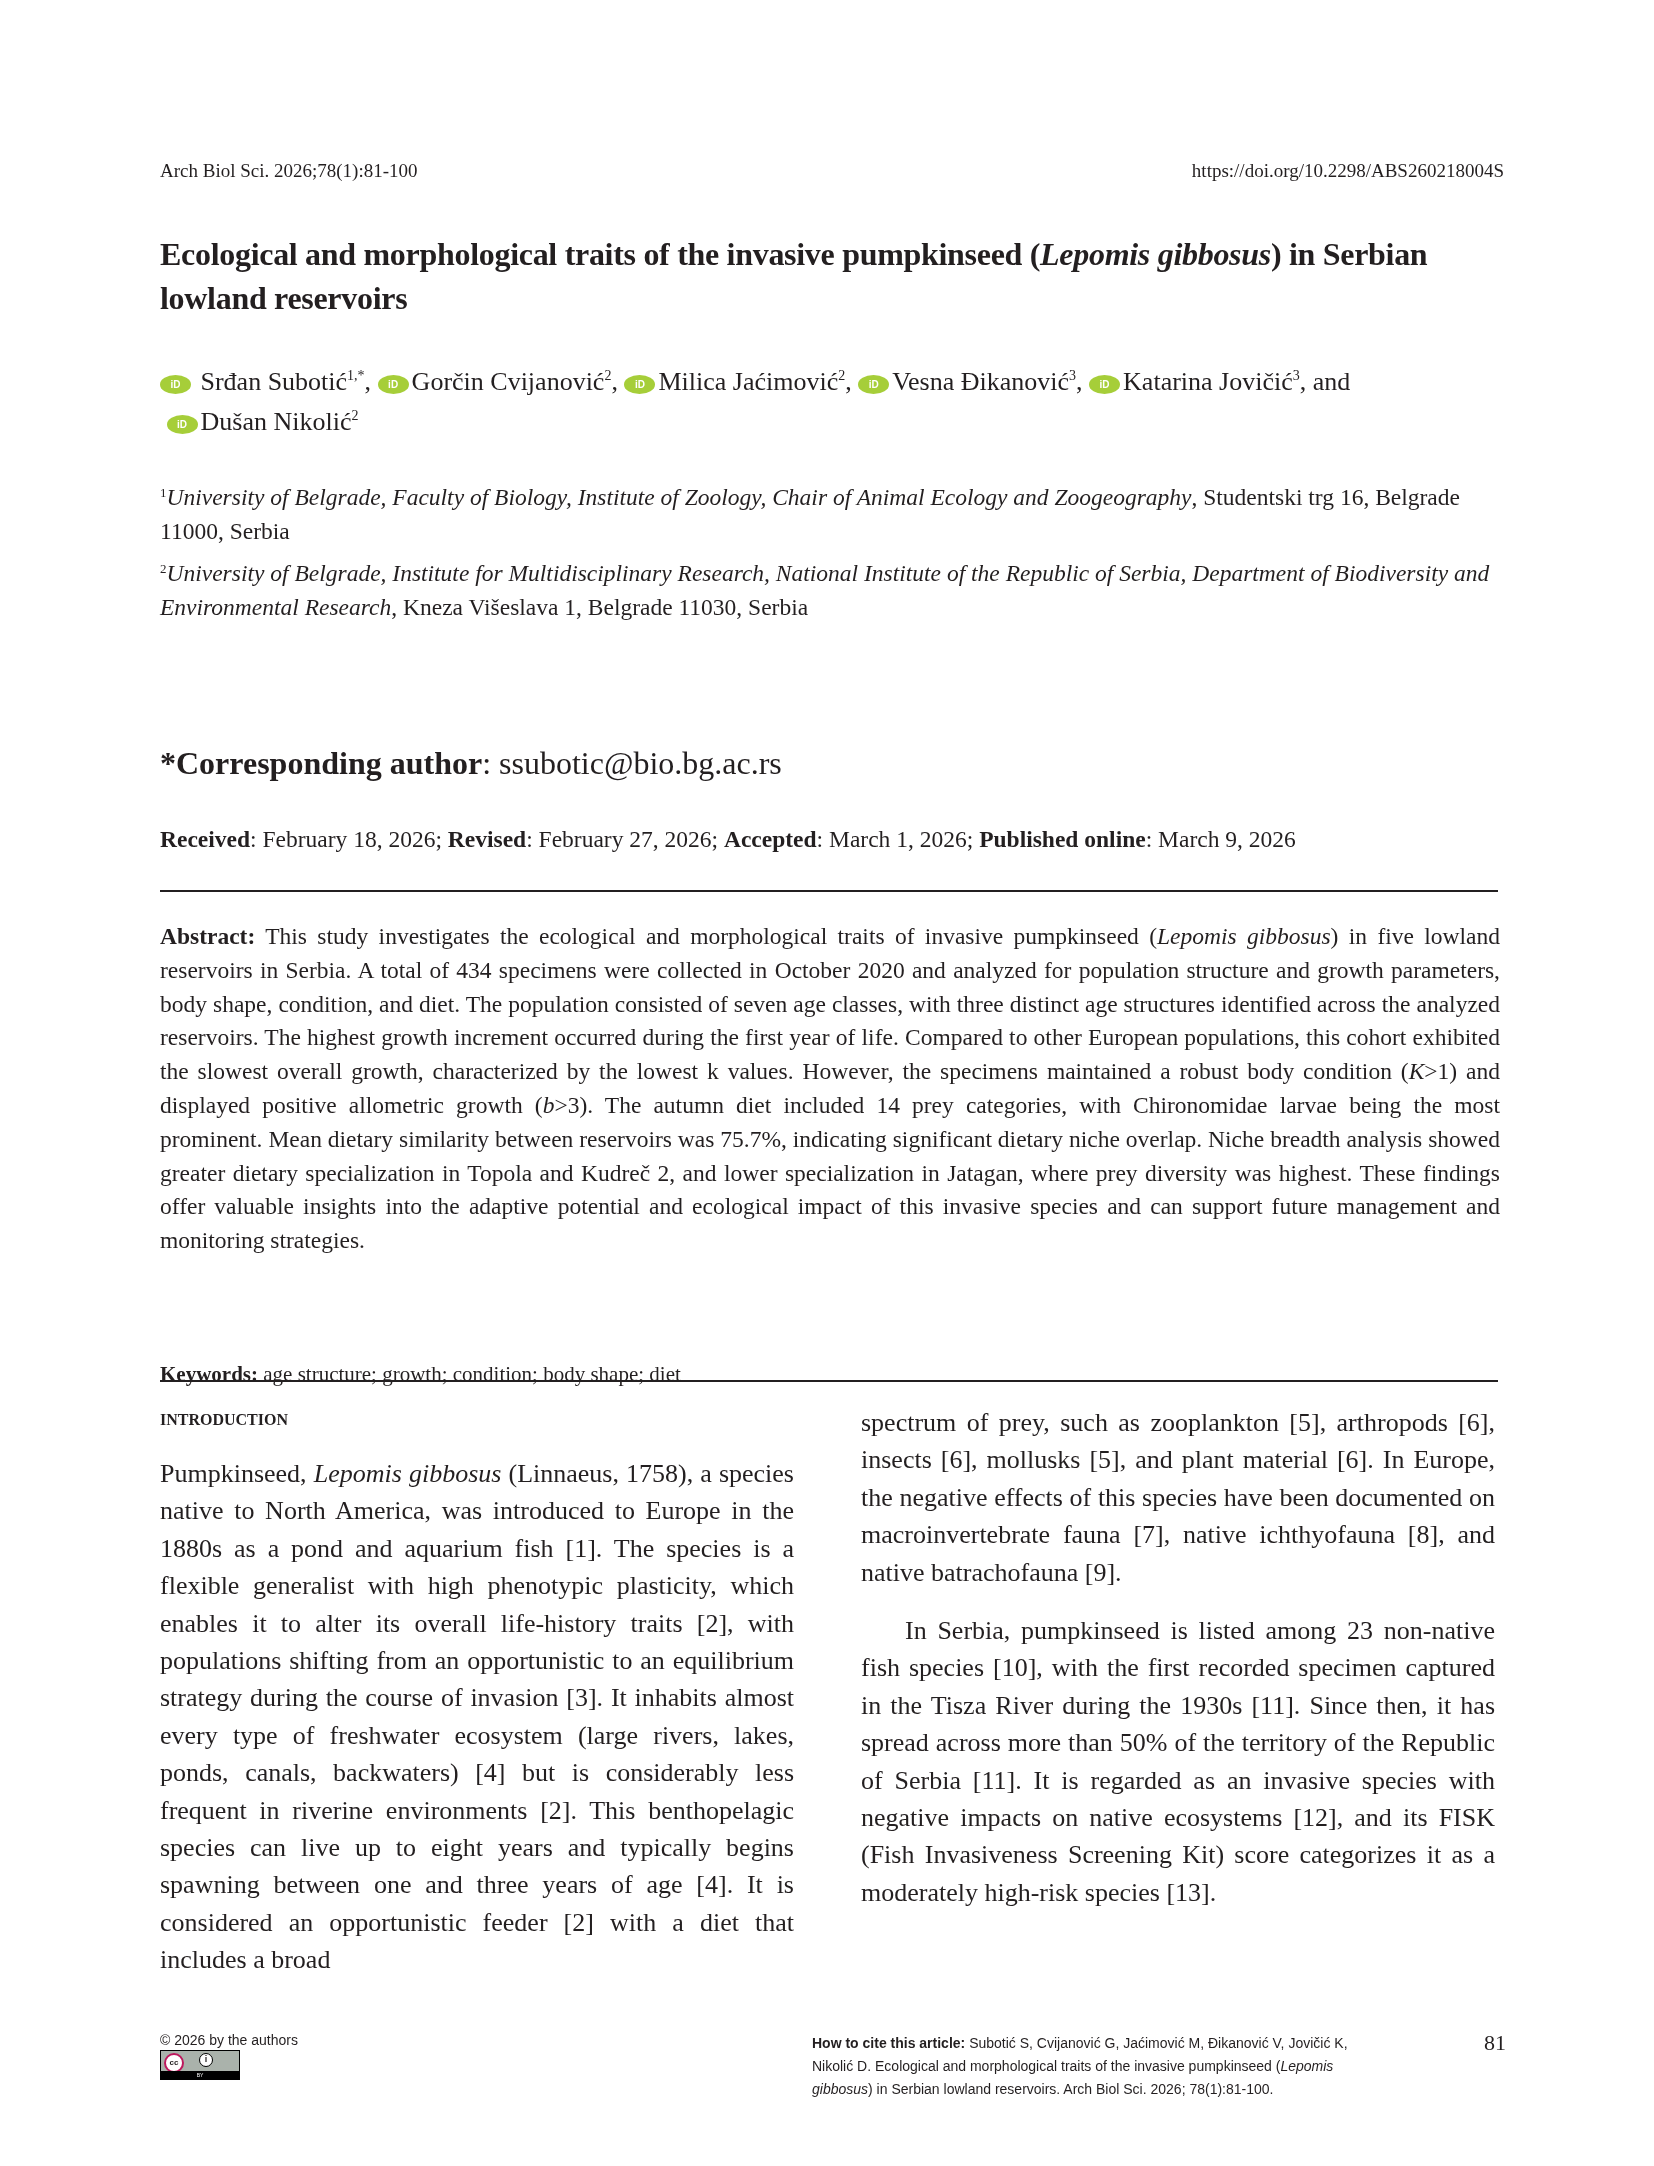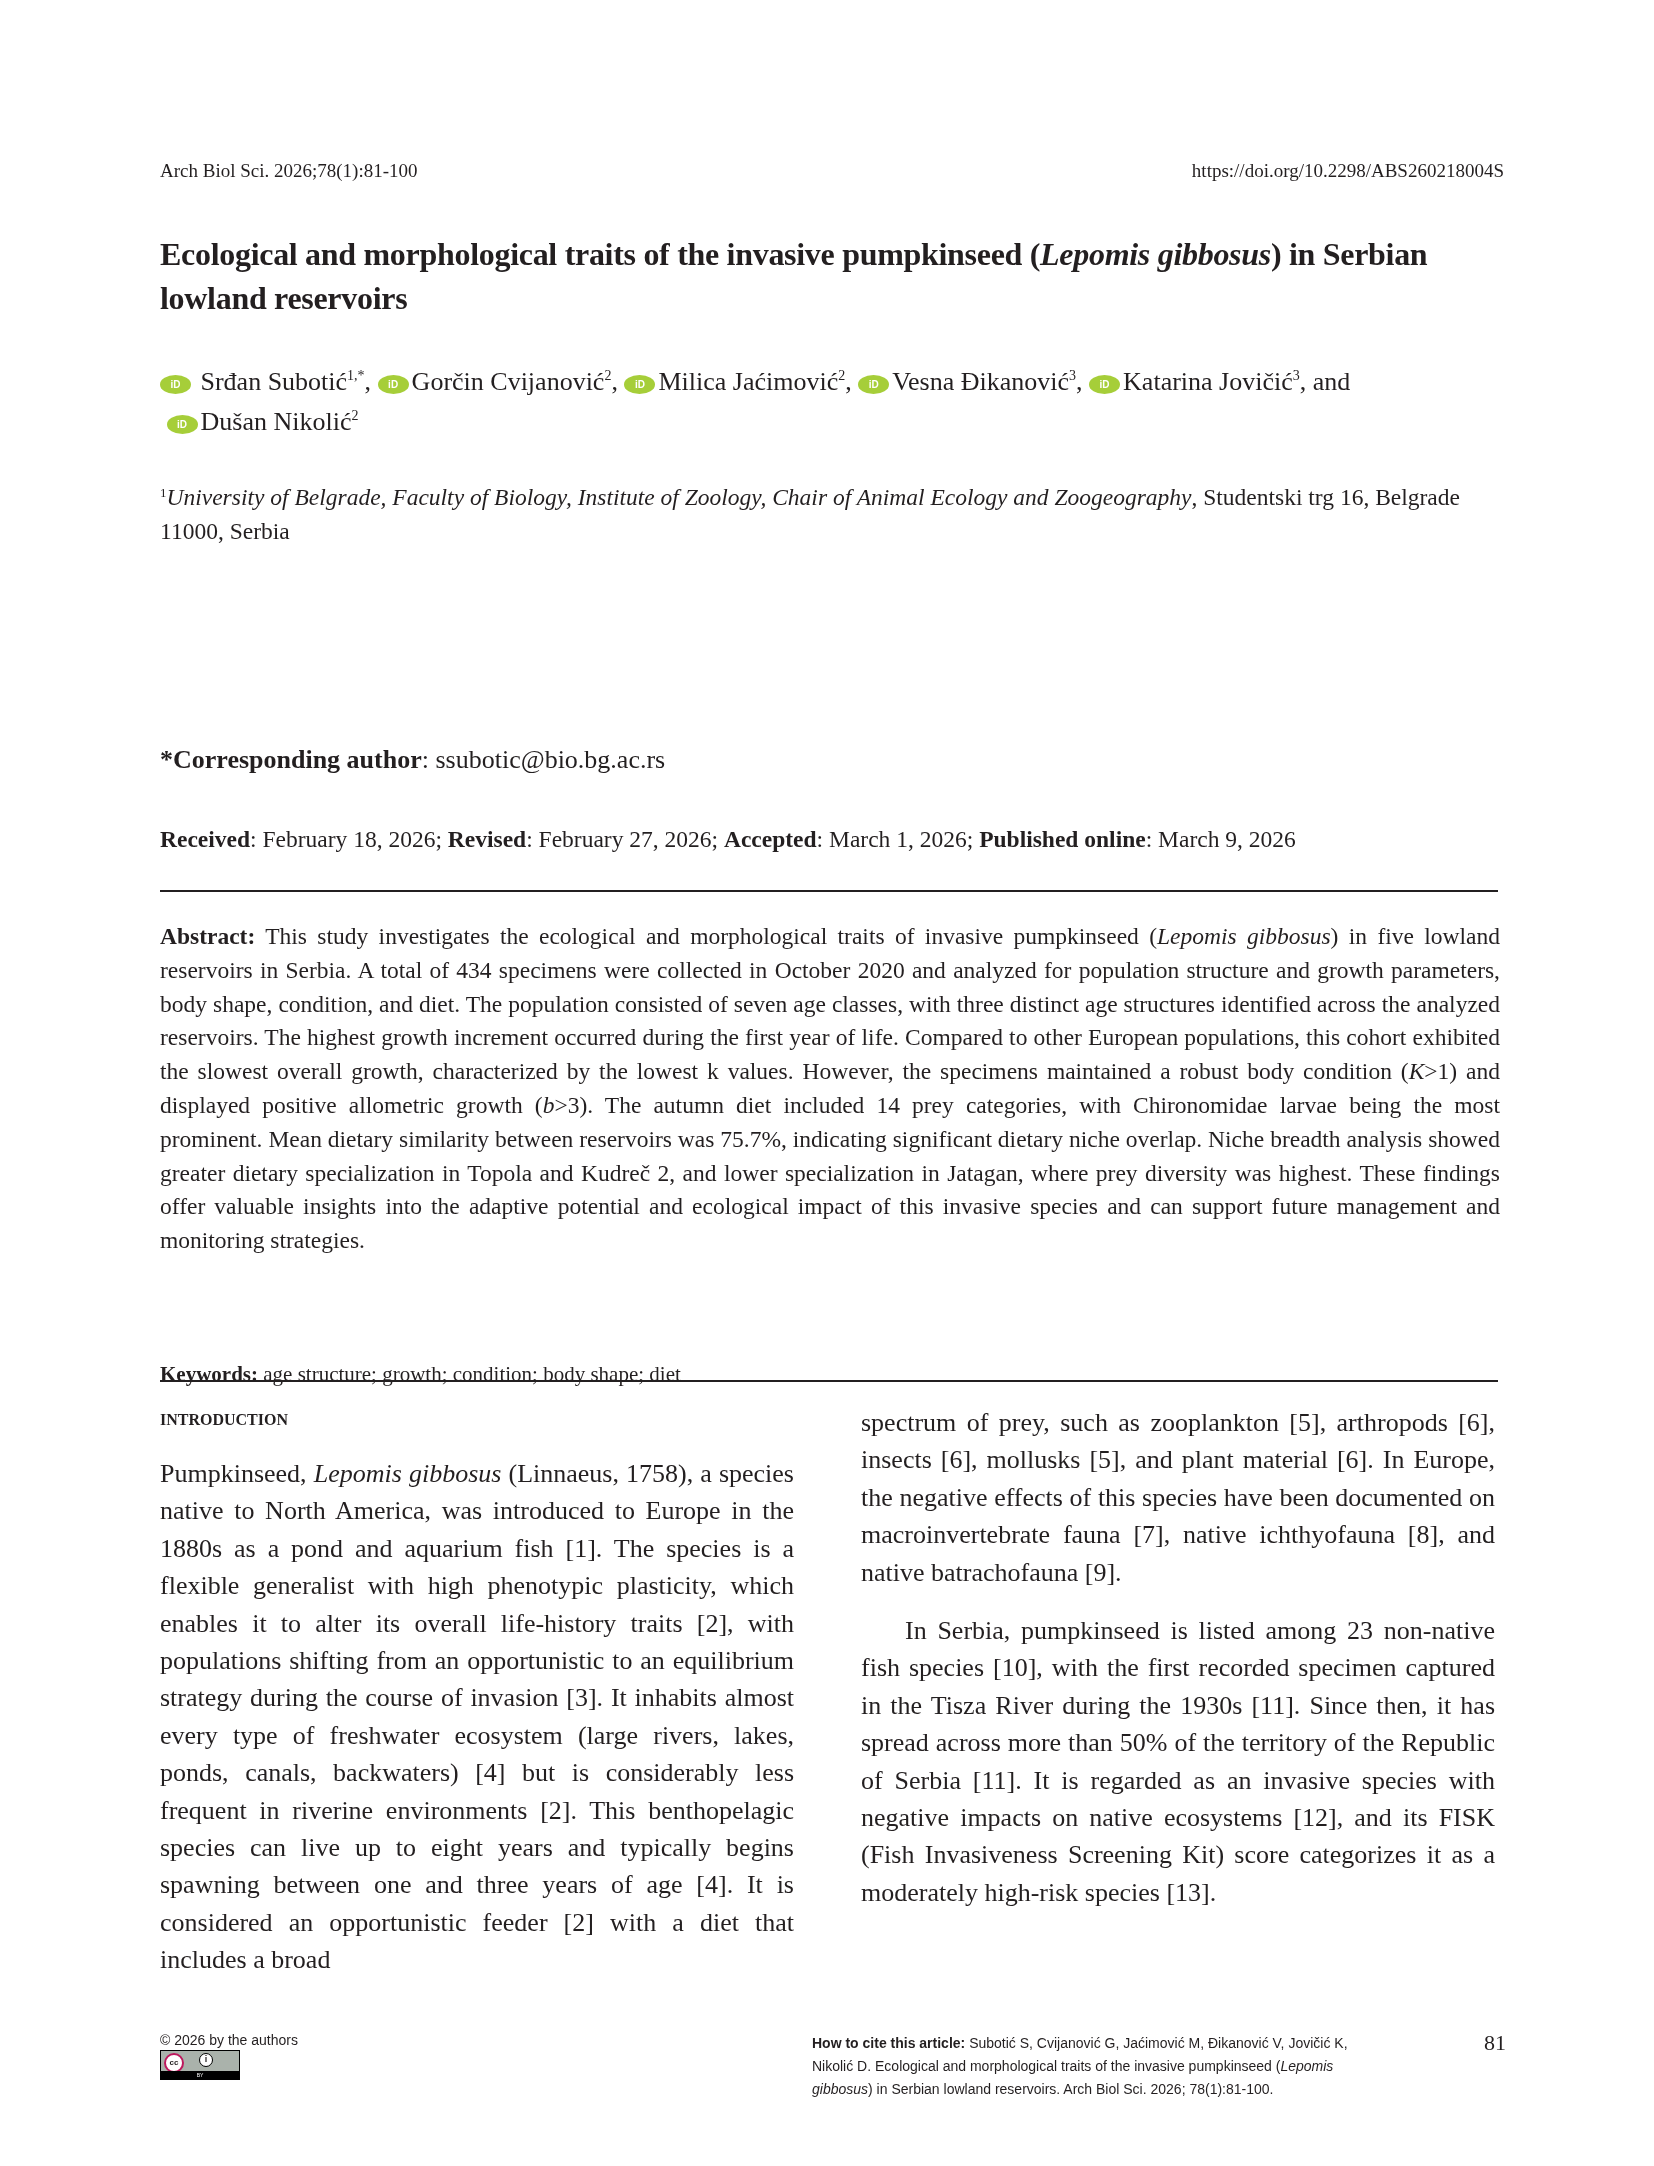--- a/index.html
+++ b/index.html
@@ -11,21 +11,21 @@
   .rh-right { right: 150px; }
   .title { left: 160px; top: 232px; width: 1340px; font-size: 32px; font-weight: bold; line-height: 44px; letter-spacing: -0.3px; }
   .authors { left: 160px; top: 362px; width: 1340px; font-size: 26px; line-height: 40px; }
   .orcid { display: inline-block; width: 31px; height: 19px; border-radius: 50%; background: #A6CE39;
            color: #fff; font-family: "Liberation Sans", sans-serif; font-size: 10px; font-weight: bold;
            text-align: center; line-height: 19px; vertical-align: 2px; margin-right: 3px; }
   sup { font-size: 14px; vertical-align: 10px; line-height: 0; }
   .affils { left: 160px; top: 480px; width: 1345px; font-size: 23.5px; line-height: 34px; }
   .affil { margin-bottom: 8px; }
   .affil sup { font-size: 13px; vertical-align: 8px; }
-  .corresp { left: 160px; top: 745px; font-size: 26px; }
+  .corresp { left: 160px; top: 745px; font-size: 32px; }
   .dates { left: 160px; top: 826px; font-size: 23.5px; }
   .rule { left: 160px; width: 1338px; height: 2px; background: #231f20; }
   .abstract { left: 160px; top: 920px; width: 1340px; font-size: 23.5px; line-height: 33.8px; text-align: justify; }
   .keywords { left: 160px; top: 1362px; font-size: 21px; }
   .col { width: 634px; font-size: 26px; line-height: 37.4px; text-align: justify; }
   .col-left { left: 160px; top: 1405px; }
   .col-right { left: 861px; top: 1404px; }
   .section-head { font-size: 16px; font-weight: bold; margin: 0 0 20px 0; line-height: 30px; }
   .col p { margin: 0; }
   .col p.indent { text-indent: 44px; margin-top: 21px; }
@@ -57,20 +57,21 @@
   <span><span class="orcid" style="background: rgb(166, 206, 57);">iD</span> <span>Srđan Subotić</span><sup>1,*</sup><span>, </span></span>
   <span><span class="orcid" style="background: rgb(166, 206, 57);">iD</span><span>Gorčin Cvijanović</span><sup>2</sup><span>, </span></span>
   <span><span class="orcid" style="background: rgb(166, 206, 57);">iD</span><span>Milica Jaćimović</span><sup>2</sup><span>, </span></span>
   <span><span class="orcid" style="background: rgb(166, 206, 57);">iD</span><span>Vesna Đikanović</span><sup>3</sup><span>, </span></span>
   <span><span class="orcid" style="background: rgb(166, 206, 57);">iD</span><span>Katarina Jovičić</span><sup>3</sup><span>, and</span></span><br>
   <span>&nbsp;<span class="orcid" style="background: rgb(166, 206, 57);">iD</span><span>Dušan Nikolić</span><sup>2</sup></span>
 </div>
 
 <div class="abs affils">
   <div class="affil"><sup>1</sup><i>University of Belgrade, Faculty of Biology, Institute of Zoology, Chair of Animal Ecology and Zoogeography</i><span>, Studentski trg 16, Belgrade 11000, Serbia</span></div>
+  <div class="affil"><sup>2</sup><i>University of Belgrade, Institute for Multidisciplinary Research, National Institute of the Republic of Serbia, Department of Biodiversity and Environmental Research</i><span>, Kneza Višeslava 1, Belgrade 11030, Serbia</span></div>
 </div>
 
 <div class="abs corresp">
   <b>*Corresponding author</b>: <span>ssubotic@bio.bg.ac.rs</span>
 </div>
 
 <div class="abs dates">
   <b>Received</b>: <span>February 18, 2026</span>; <b>Revised</b>: <span>February 27, 2026</span>; <b>Accepted</b>: <span>March 1, 2026</span>; <b>Published online</b>: <span>March 9, 2026</span>
 </div>
 

